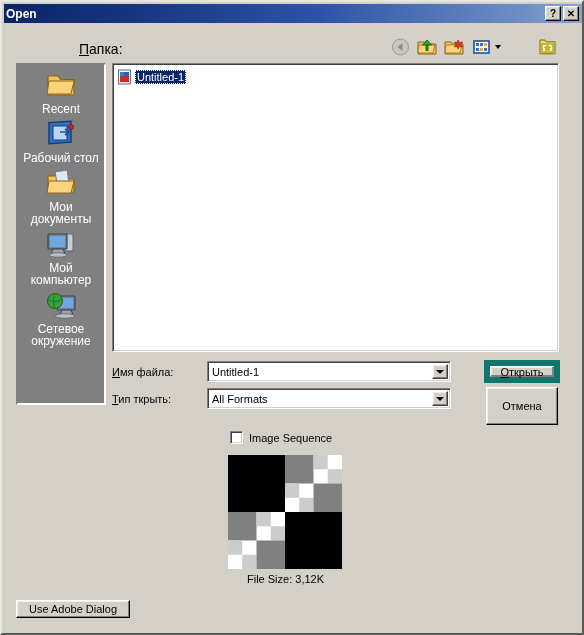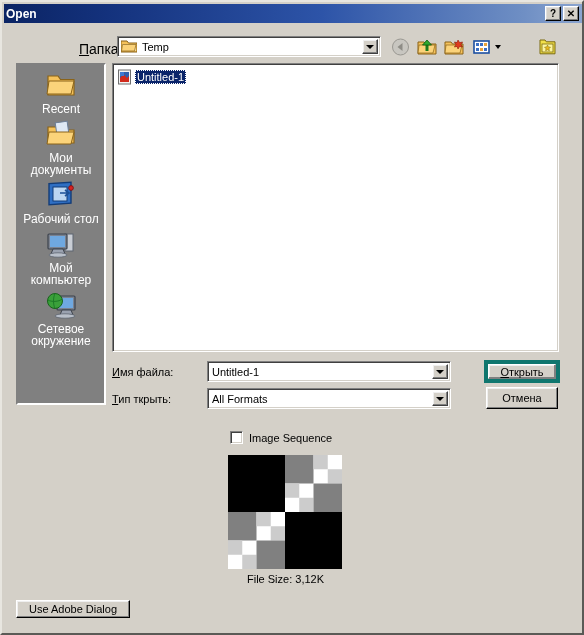--- a/index.html
+++ b/index.html
@@ -234,21 +234,21 @@
     font-size: 11px;
     font-family: "Liberation Sans", sans-serif;
     color: #000;
     text-align: center;
     cursor: default;
     display: flex;
     align-items: center;
     justify-content: center;
   }
   .btn.default {
-    border: 4px solid #0f766e;
+    border: 6px solid #0f766e;
     box-shadow: none;
   }
   .btn.default .inner {
     width: 100%; height: 100%;
     border: 1px solid;
     border-color: #ffffff #808080 #808080 #ffffff;
     box-shadow: inset -1px -1px 0 #808080, inset 1px 1px 0 #efefef;
     box-sizing: border-box;
     display: flex; align-items: center; justify-content: center;
   }
@@ -308,31 +308,20 @@
     <div class="title-buttons">
       <div class="tbtn">?</div>
       <div class="tbtn">✕</div>
     </div>
   </div>
 
   <div class="lookin-row">
 
     <div class="lookin-label"><u>П</u><span>апка:</span></div>
 
-    <div class="combo-lookin">
-      <span class="cb-icon">
-        <svg width="16" height="14" viewBox="0 0 16 14">
-          <path d="M0 2h6l1.5 2H16v9H0z" fill="#f5c25b" stroke="#8a6318" stroke-width="1"></path>
-          <path d="M1 5h14v7H1z" fill="#fde7a8"></path>
-          <path d="M1.5 5.5h13.5l-1.5 6.5H0.5z" fill="#fbd37a" stroke="#8a6318" stroke-width="0.7"></path>
-        </svg>
-      </span>
-      <span class="cb-text">Temp</span>
-      <div class="cb-arrow"></div>
-    </div>
 
     <div class="toolbar-icons">
 
       <span class="ticon">
         <svg width="21" height="20" viewBox="0 0 21 20">
           <circle cx="10.5" cy="10" r="8" fill="#c8c6c0" stroke="#9a9892" stroke-width="1"></circle>
           <path d="M12.5 6 L7.5 10 L12.5 14 Z" fill="#8e8c86"></path>
         </svg>
       </span>
 
@@ -385,39 +374,39 @@
           <path d="M3 7h10l2.5 3.5H29V26H3z" fill="#f5c25b" stroke="#8a6318" stroke-width="1.2"></path>
           <path d="M4 12h25l-3 13H2z" fill="#fbd37a" stroke="#8a6318" stroke-width="1"></path>
         </svg>
       </span>
       <span class="pl">Recent</span>
     </div>
 
     <div class="place">
       <span class="pi">
         <svg width="32" height="32" viewBox="0 0 32 32">
-          <path d="M3 9h10l2 3h14v13H3z" fill="#f5c25b" stroke="#8a6318" stroke-width="1.2"></path>
-          <rect x="11" y="4" width="12" height="12" fill="#dfe9f5" stroke="#6b7f99" stroke-width="1" transform="rotate(-8 17 10)"></rect>
-          <path d="M4 14h25l-3 12H2z" fill="#fbd37a" stroke="#8a6318" stroke-width="1"></path>
-        </svg>
-      </span>
-      <span class="pl" style="white-space:pre-line">Мои
-документы</span>
-    </div>
-
-    <div class="place">
-      <span class="pi">
-        <svg width="32" height="32" viewBox="0 0 32 32">
           <rect x="4" y="5" width="22" height="21" fill="#2f6fc4" stroke="#133c77" stroke-width="1.4" transform="skewY(-4)"></rect>
           <rect x="8" y="8" width="14" height="14" fill="#bcd6f2" stroke="#133c77" stroke-width="1"></rect>
           <path d="M15 14h8M20 11l4 3l-4 3" stroke="#1b4f96" stroke-width="1.6" fill="none"></path>
           <circle cx="26" cy="9" r="2.4" fill="#d62222" stroke="#7a0d0d" stroke-width="0.8"></circle>
         </svg>
       </span>
       <span class="pl">Рабочий стол</span>
+    </div>
+
+    <div class="place">
+      <span class="pi">
+        <svg width="32" height="32" viewBox="0 0 32 32">
+          <path d="M3 9h10l2 3h14v13H3z" fill="#f5c25b" stroke="#8a6318" stroke-width="1.2"></path>
+          <rect x="11" y="4" width="12" height="12" fill="#dfe9f5" stroke="#6b7f99" stroke-width="1" transform="rotate(-8 17 10)"></rect>
+          <path d="M4 14h25l-3 12H2z" fill="#fbd37a" stroke="#8a6318" stroke-width="1"></path>
+        </svg>
+      </span>
+      <span class="pl" style="white-space:pre-line">Мои
+документы</span>
     </div>
 
     <div class="place">
       <span class="pi">
         <svg width="32" height="32" viewBox="0 0 32 32">
           <rect x="20" y="6" width="8" height="17" fill="#c9cdd4" stroke="#5d6470" stroke-width="1"></rect>
           <rect x="3" y="6" width="19" height="15" rx="1" fill="#7a8290" stroke="#3d434d" stroke-width="1.2"></rect>
           <rect x="5" y="8" width="15" height="11" fill="#6fa8e0"></rect>
           <path d="M8 21h10l2 5H6z" fill="#9aa2b0" stroke="#3d434d" stroke-width="1"></path>
           <ellipse cx="13" cy="27" rx="9" ry="2.2" fill="#b8bfc9" stroke="#5d6470" stroke-width="0.8"></ellipse>
@@ -470,21 +459,21 @@
     <span class="cf-text">All Formats</span>
     <div class="cb-arrow"></div>
   </div>
 
   <div class="btn default" style="left:482px; top:358px; width:76px; height:23px;">
     <span class="inner">
         <span><u>О</u><span>ткрыть</span></span>
       </span>
   </div>
 
-  <div class="btn" style="left:484px; top:385px; width:72px; height:22px;">
+  <div class="btn" style="left:484px; top:385px; width:72px; height:38px;">
     <span>Отмена</span>
   </div>
 
   <div class="chk-row">
     <span class="chk-box"></span>
     <span class="chk-label">Image Sequence</span>
   </div>
 
   <div class="preview">
     <svg width="114" height="114" viewBox="0 0 114 114">

